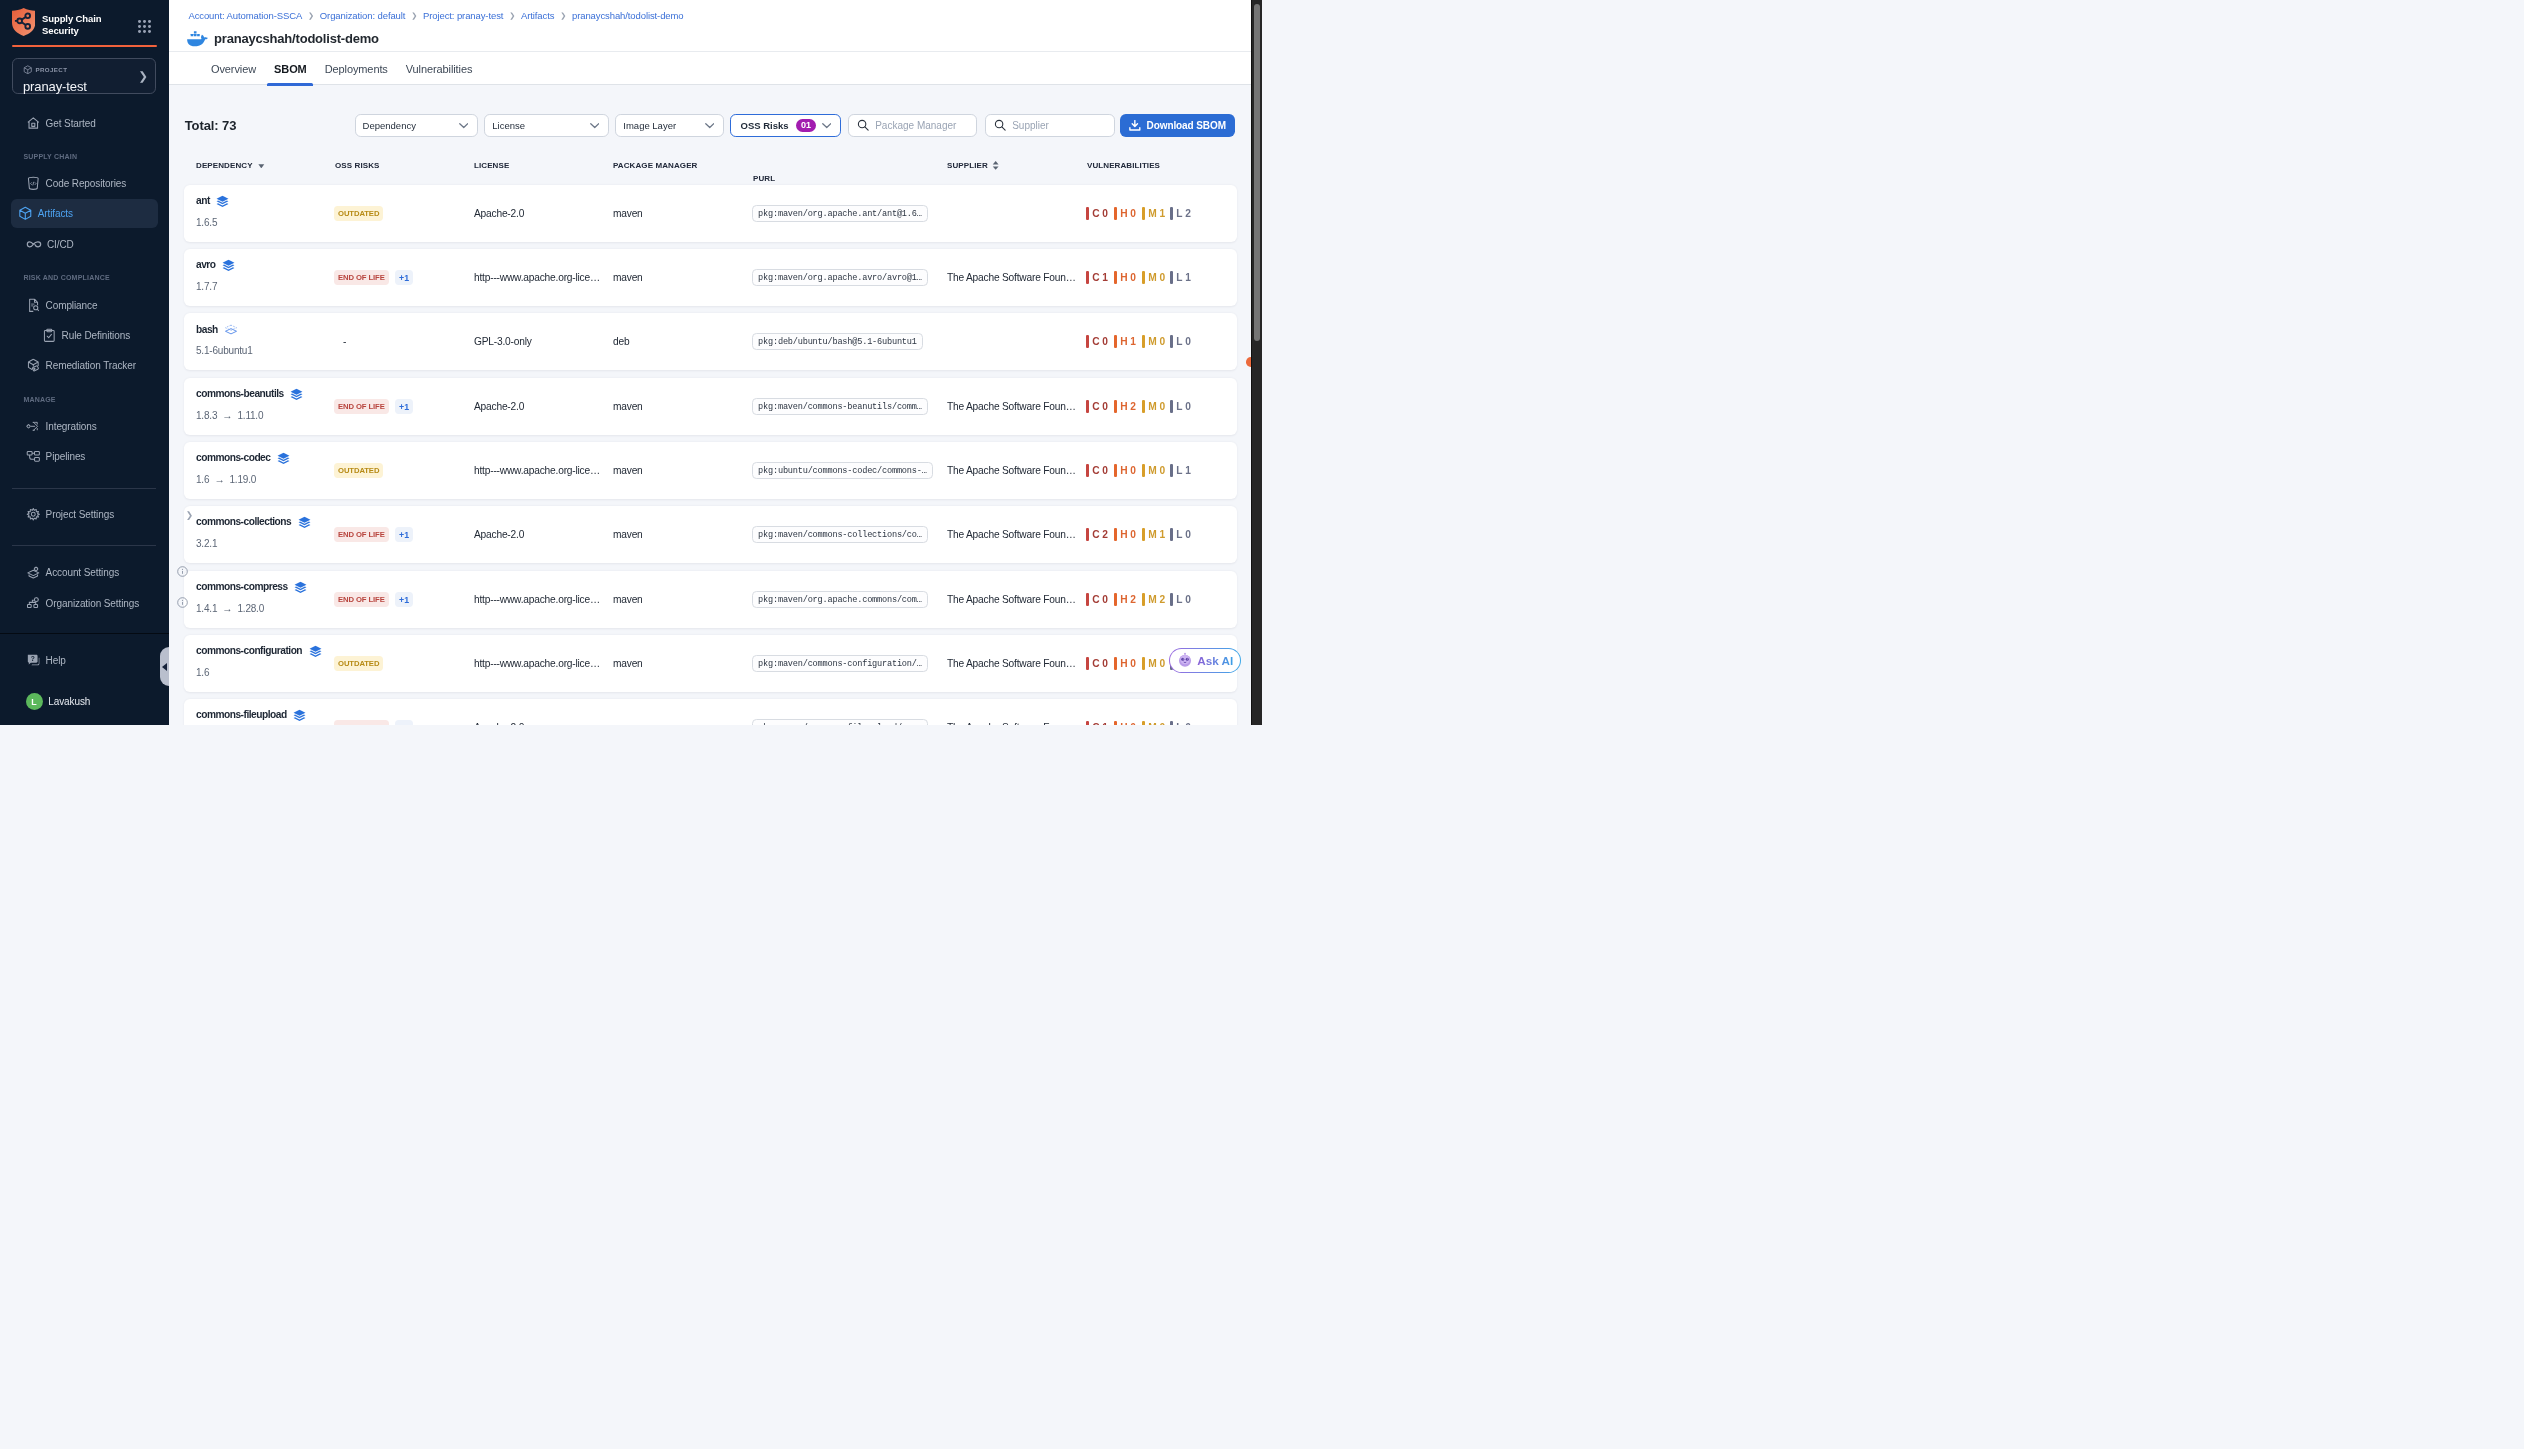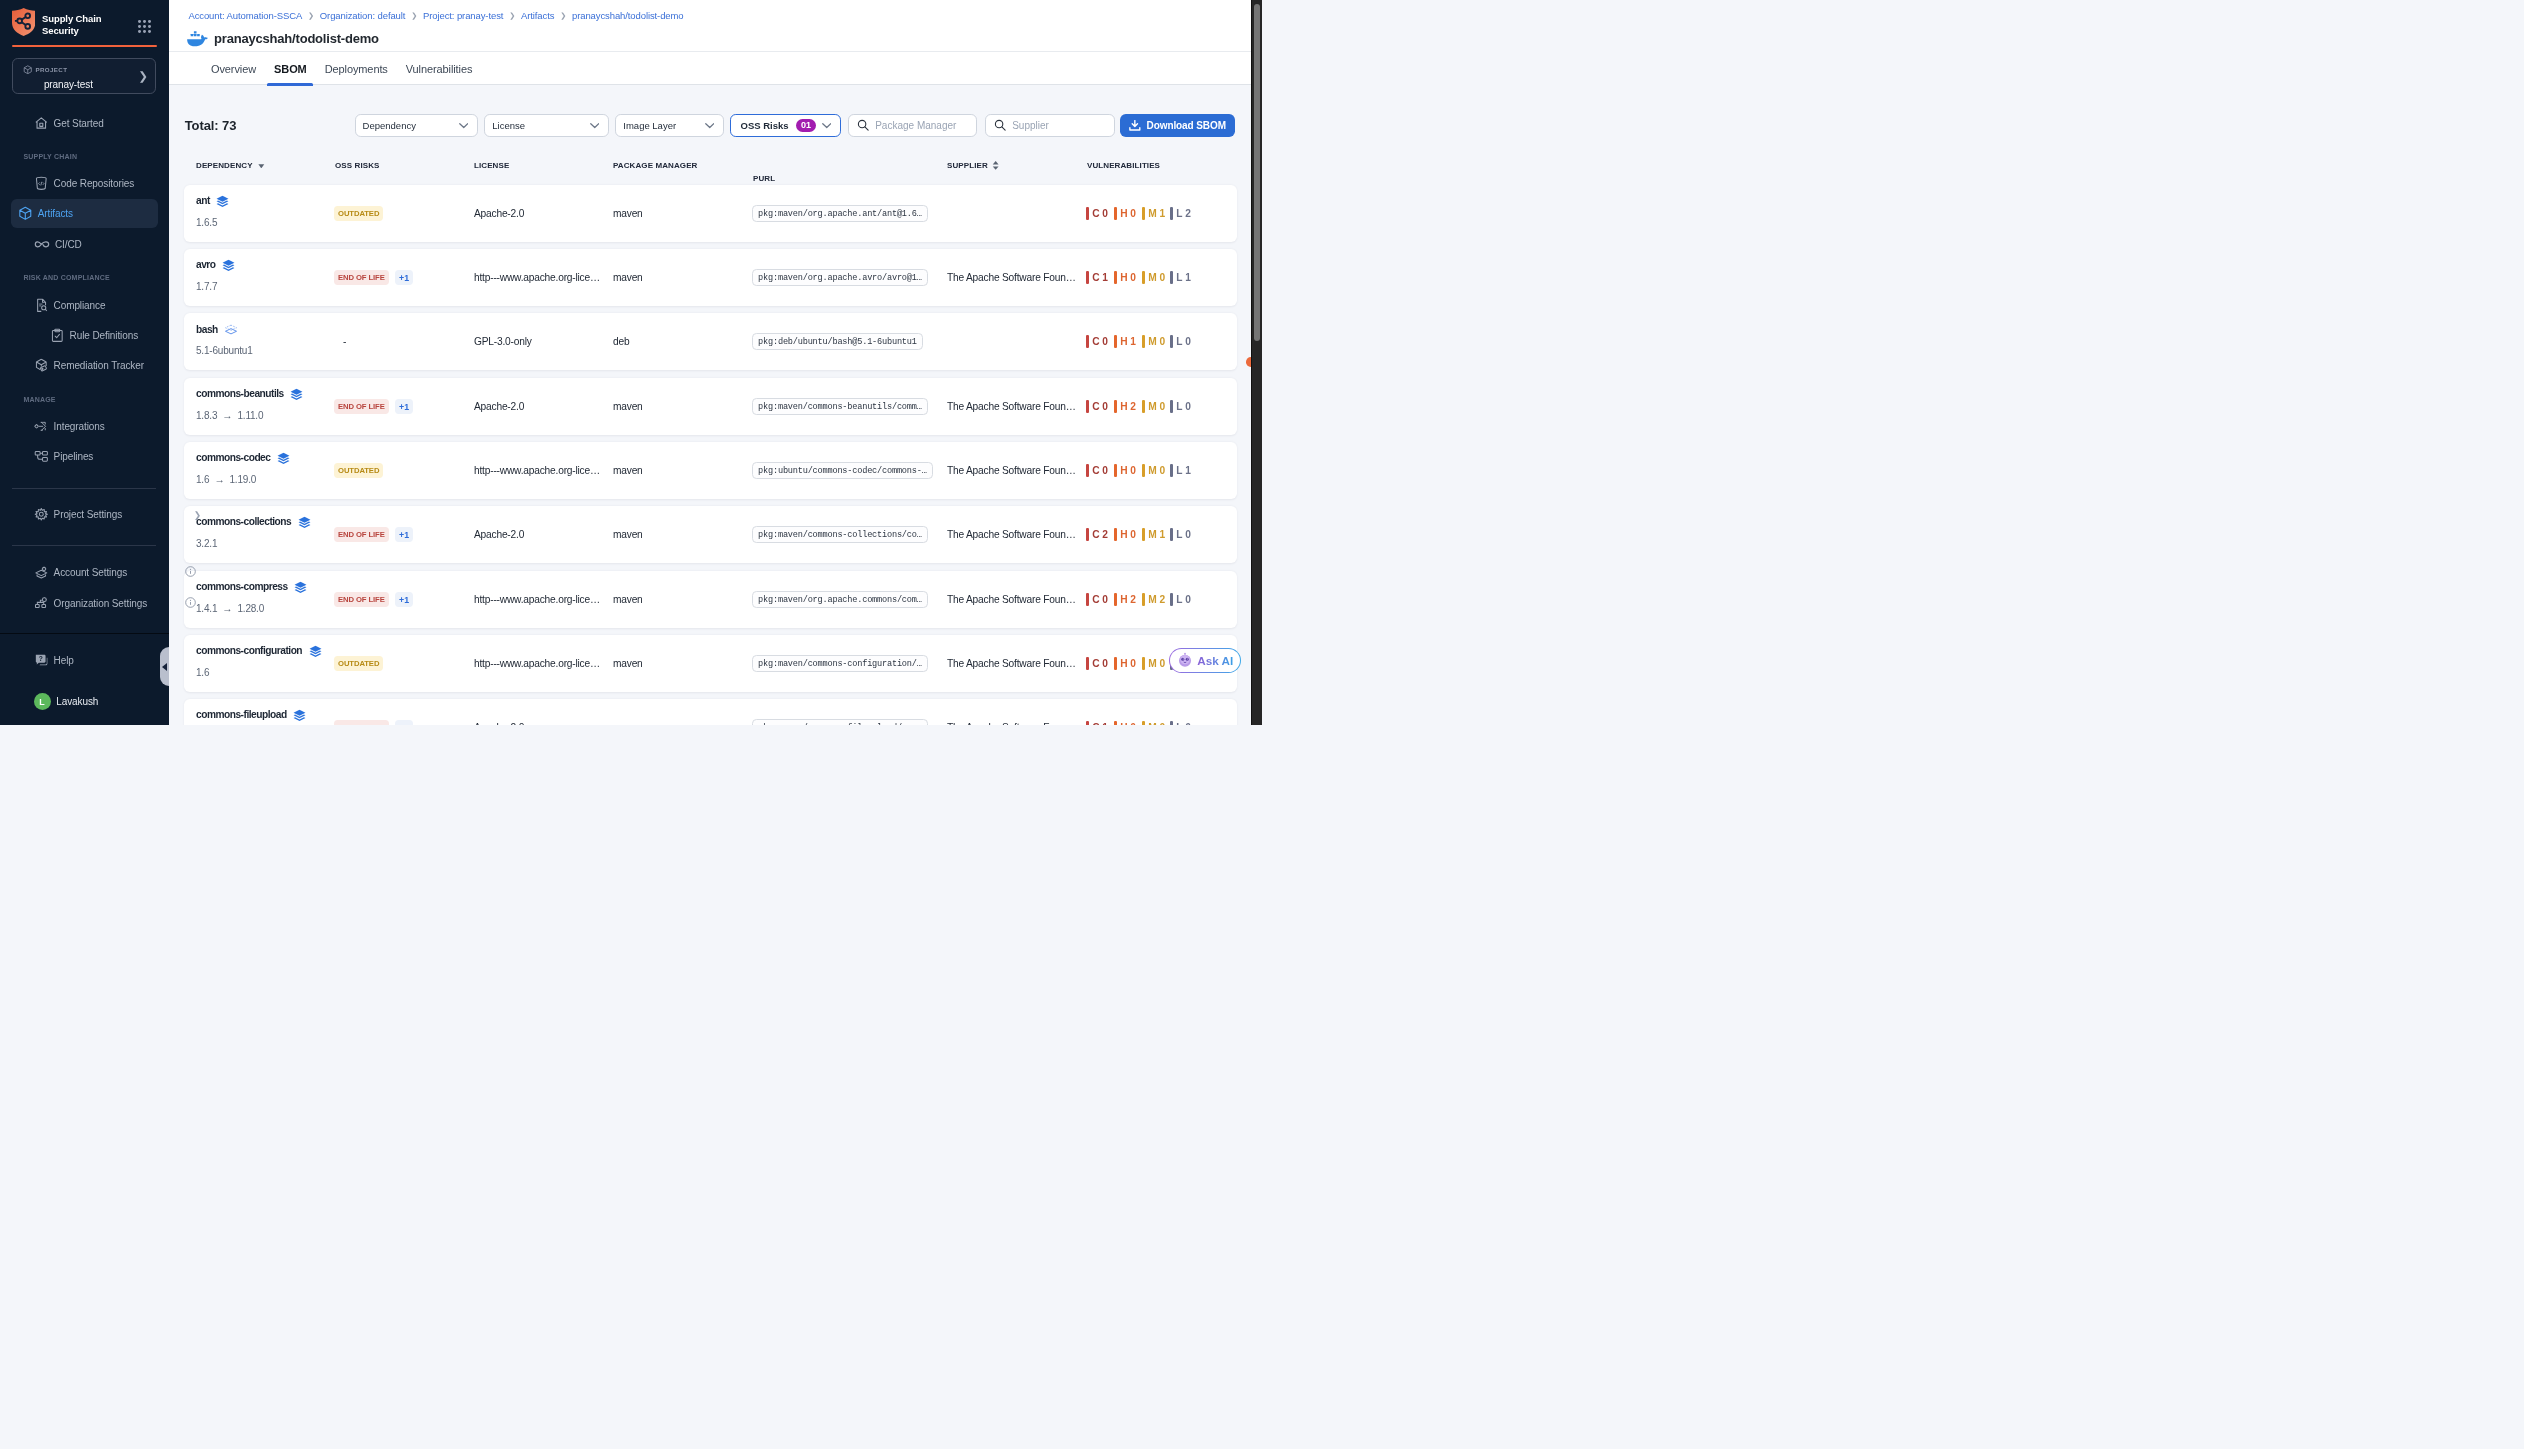--- a/index.html
+++ b/index.html
@@ -11,24 +11,24 @@
   .sb-head { position:relative; height:46px; }
   .sb-logo { position:absolute; left:11.7px; top:8px; }
   .sb-title { position:absolute; left:42px; top:13px; color:#fff; font-size:9.5px; font-weight:bold; line-height:12.4px; letter-spacing:-0.1px; }
   .sb-grid { position:absolute; left:138px; top:20px; width:12.4px; height:12.4px; }
   .sb-grid i { position:absolute; width:2.9px; height:2.9px; border-radius:50%; background:#98a1b3; }
   .sb-orange { position:absolute; left:11.7px; right:11.7px; top:45px; height:1.9px; background:#f2623c; border-radius:1.5px; }
 
   .proj-box { position:absolute; left:12.4px; top:58px; width:144px; height:36px; background:#111e31; border:0.7px solid #414b5e; border-radius:5.8px; }
   .proj-label { position:absolute; left:22px; top:7.3px; font-size:6.2px; font-weight:bold; letter-spacing:0.4px; color:#8b94a7; }
   .proj-cube { position:absolute; left:9.5px; top:5.8px; }
-  .proj-name { position:absolute; left:9.5px; top:20px; font-size:10px; letter-spacing:-0.1px; color:#f2f4f8;margin-left:21px; }
+  .proj-name { position:absolute; left:9.5px; top:20px; font-size:13px; letter-spacing:-0.1px; color:#f2f4f8; }
   .proj-chev { position:absolute; right:7.3px; top:10.2px; color:#aab3c2; font-size:11.7px; }
 
-  .nav-item { position:absolute; left:16px; width:203px; height:29px; display:flex; align-items:center; color:#adb6c3; font-size:10px; letter-spacing:-0.1px; white-space:nowrap; }
+  .nav-item { position:absolute; left:8px; width:203px; height:29px; display:flex; align-items:center; color:#adb6c3; font-size:10px; letter-spacing:-0.1px; white-space:nowrap; }
   .nav-item svg, .nav-item .nicon { margin-left:17.5px; margin-right:5.5px; flex:none; }
   .nav-sec { position:absolute; left:23.4px; color:#5f6b80; font-size:7px; letter-spacing:0.2px; font-weight:bold; }
   .nav-active { background:#1d2c41; border-radius:5.8px; left:11px; width:147px; color:#4da3f2; }
   .nav-active svg { margin-left:6.6px; }
   .sb-line { position:absolute; left:11.7px; width:144px; height:0.7px; background:#2b3649; }
   .sb-foot { position:absolute; left:0; top:633px; width:169px; height:92px; background:#0c1a2c; border-top:1.1px solid #040a12; }
   .avatar { width:17px; height:17px; border-radius:50%; background:#5cb85c; color:#fff; font-size:8.8px; font-weight:bold; display:flex; align-items:center; justify-content:center; margin-left:17.5px; margin-right:5.8px; }
   .collapse { position:absolute; left:160px; top:647px; width:8.8px; height:39px; background:#b9bfcd; border-radius:10.2px 0 0 10.2px; z-index:6; }
   .collapse:after { content:""; position:absolute; left:1.5px; top:16px; border-right:5.8px solid #15223a; border-top:4px solid transparent; border-bottom:4px solid transparent; }
 

